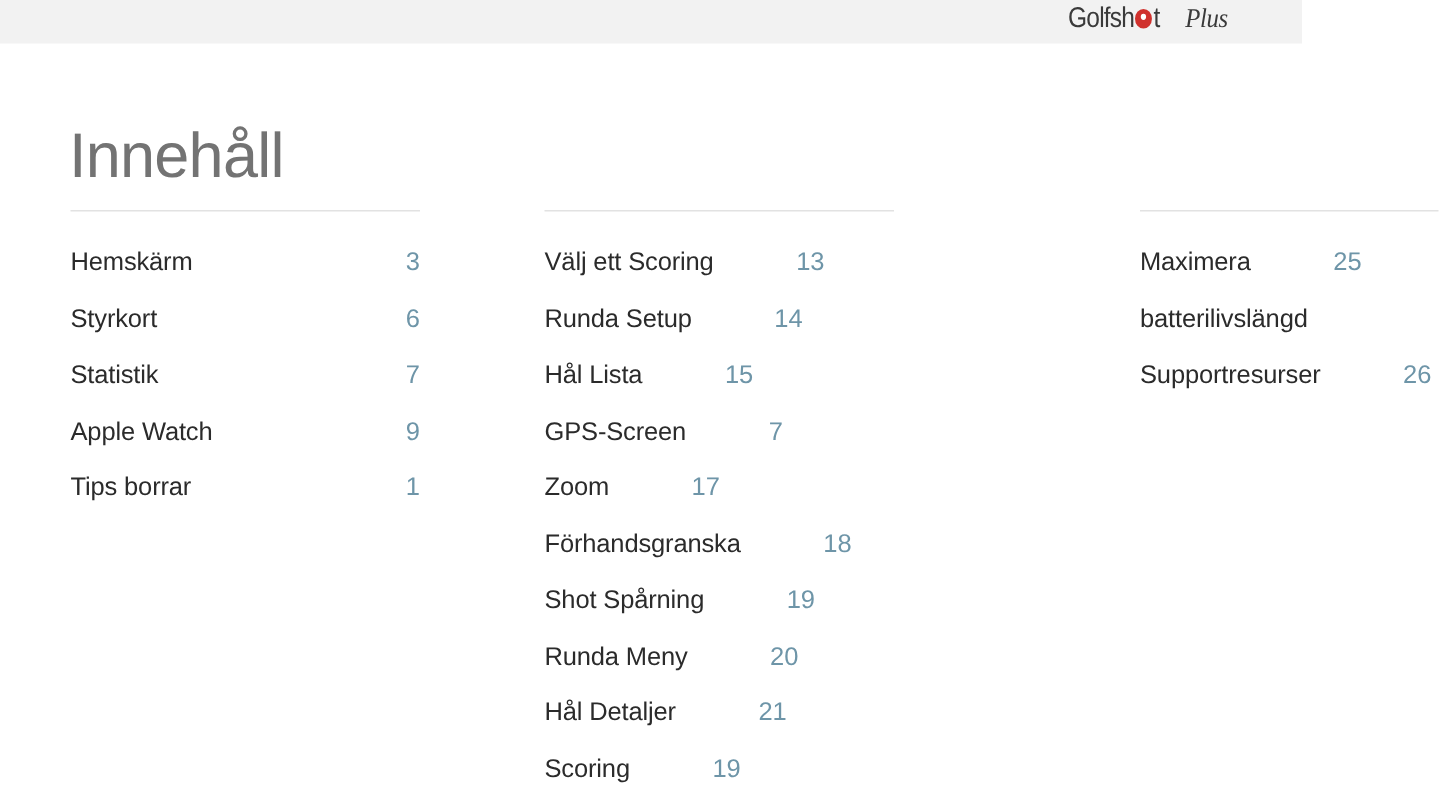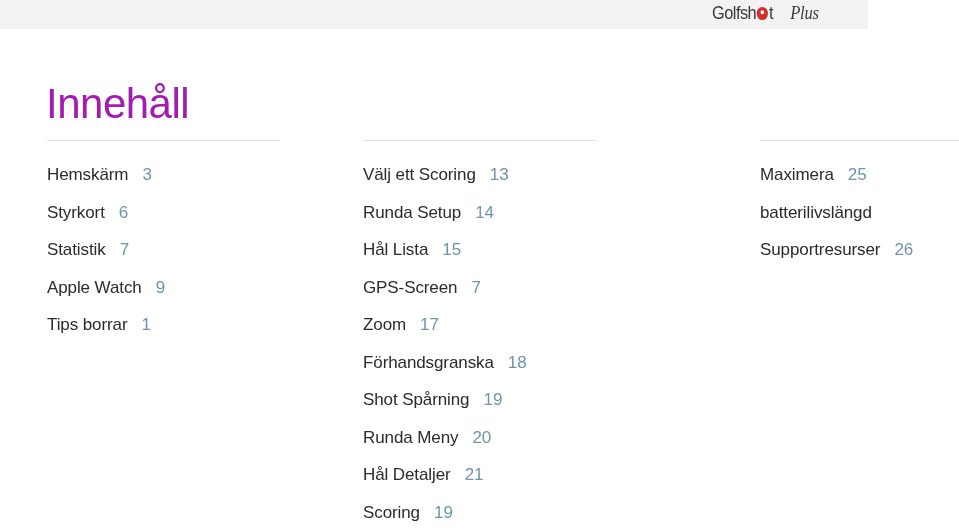--- a/index.html
+++ b/index.html
@@ -68,21 +68,21 @@
     display: inline-block;
   }
 
   
   .page-title {
     position: absolute;
     left: 46px;
     top: 52px;
     font-size: 42px;
     font-weight: 300;
-    color: #a21caf;
+    color: #737373;
     letter-spacing: -0.5px;
     line-height: 1.15;
   }
 
   
   .columns {
     position: absolute;
     left: 0;
     top: 140px;
     width: 959px;
@@ -108,23 +108,24 @@
   .col-3 .col-rule { width: 233px; }
 
   .toc-list {
     list-style: none;
     margin: 0;
     padding: 0;
   }
   .toc-row {
     display: flex;
     align-items: baseline;
-    justify-content: flex-start;
+    justify-content: space-between;
     height: 37.5px;
     white-space: nowrap;
+    gap: 41px;
   }
   .toc-label {
     font-size: 17px;
     font-weight: 400;
     color: #2b2b2b;
     letter-spacing: -0.1px;
   }
   .toc-page {
     font-size: 17px;
     font-weight: 400;

